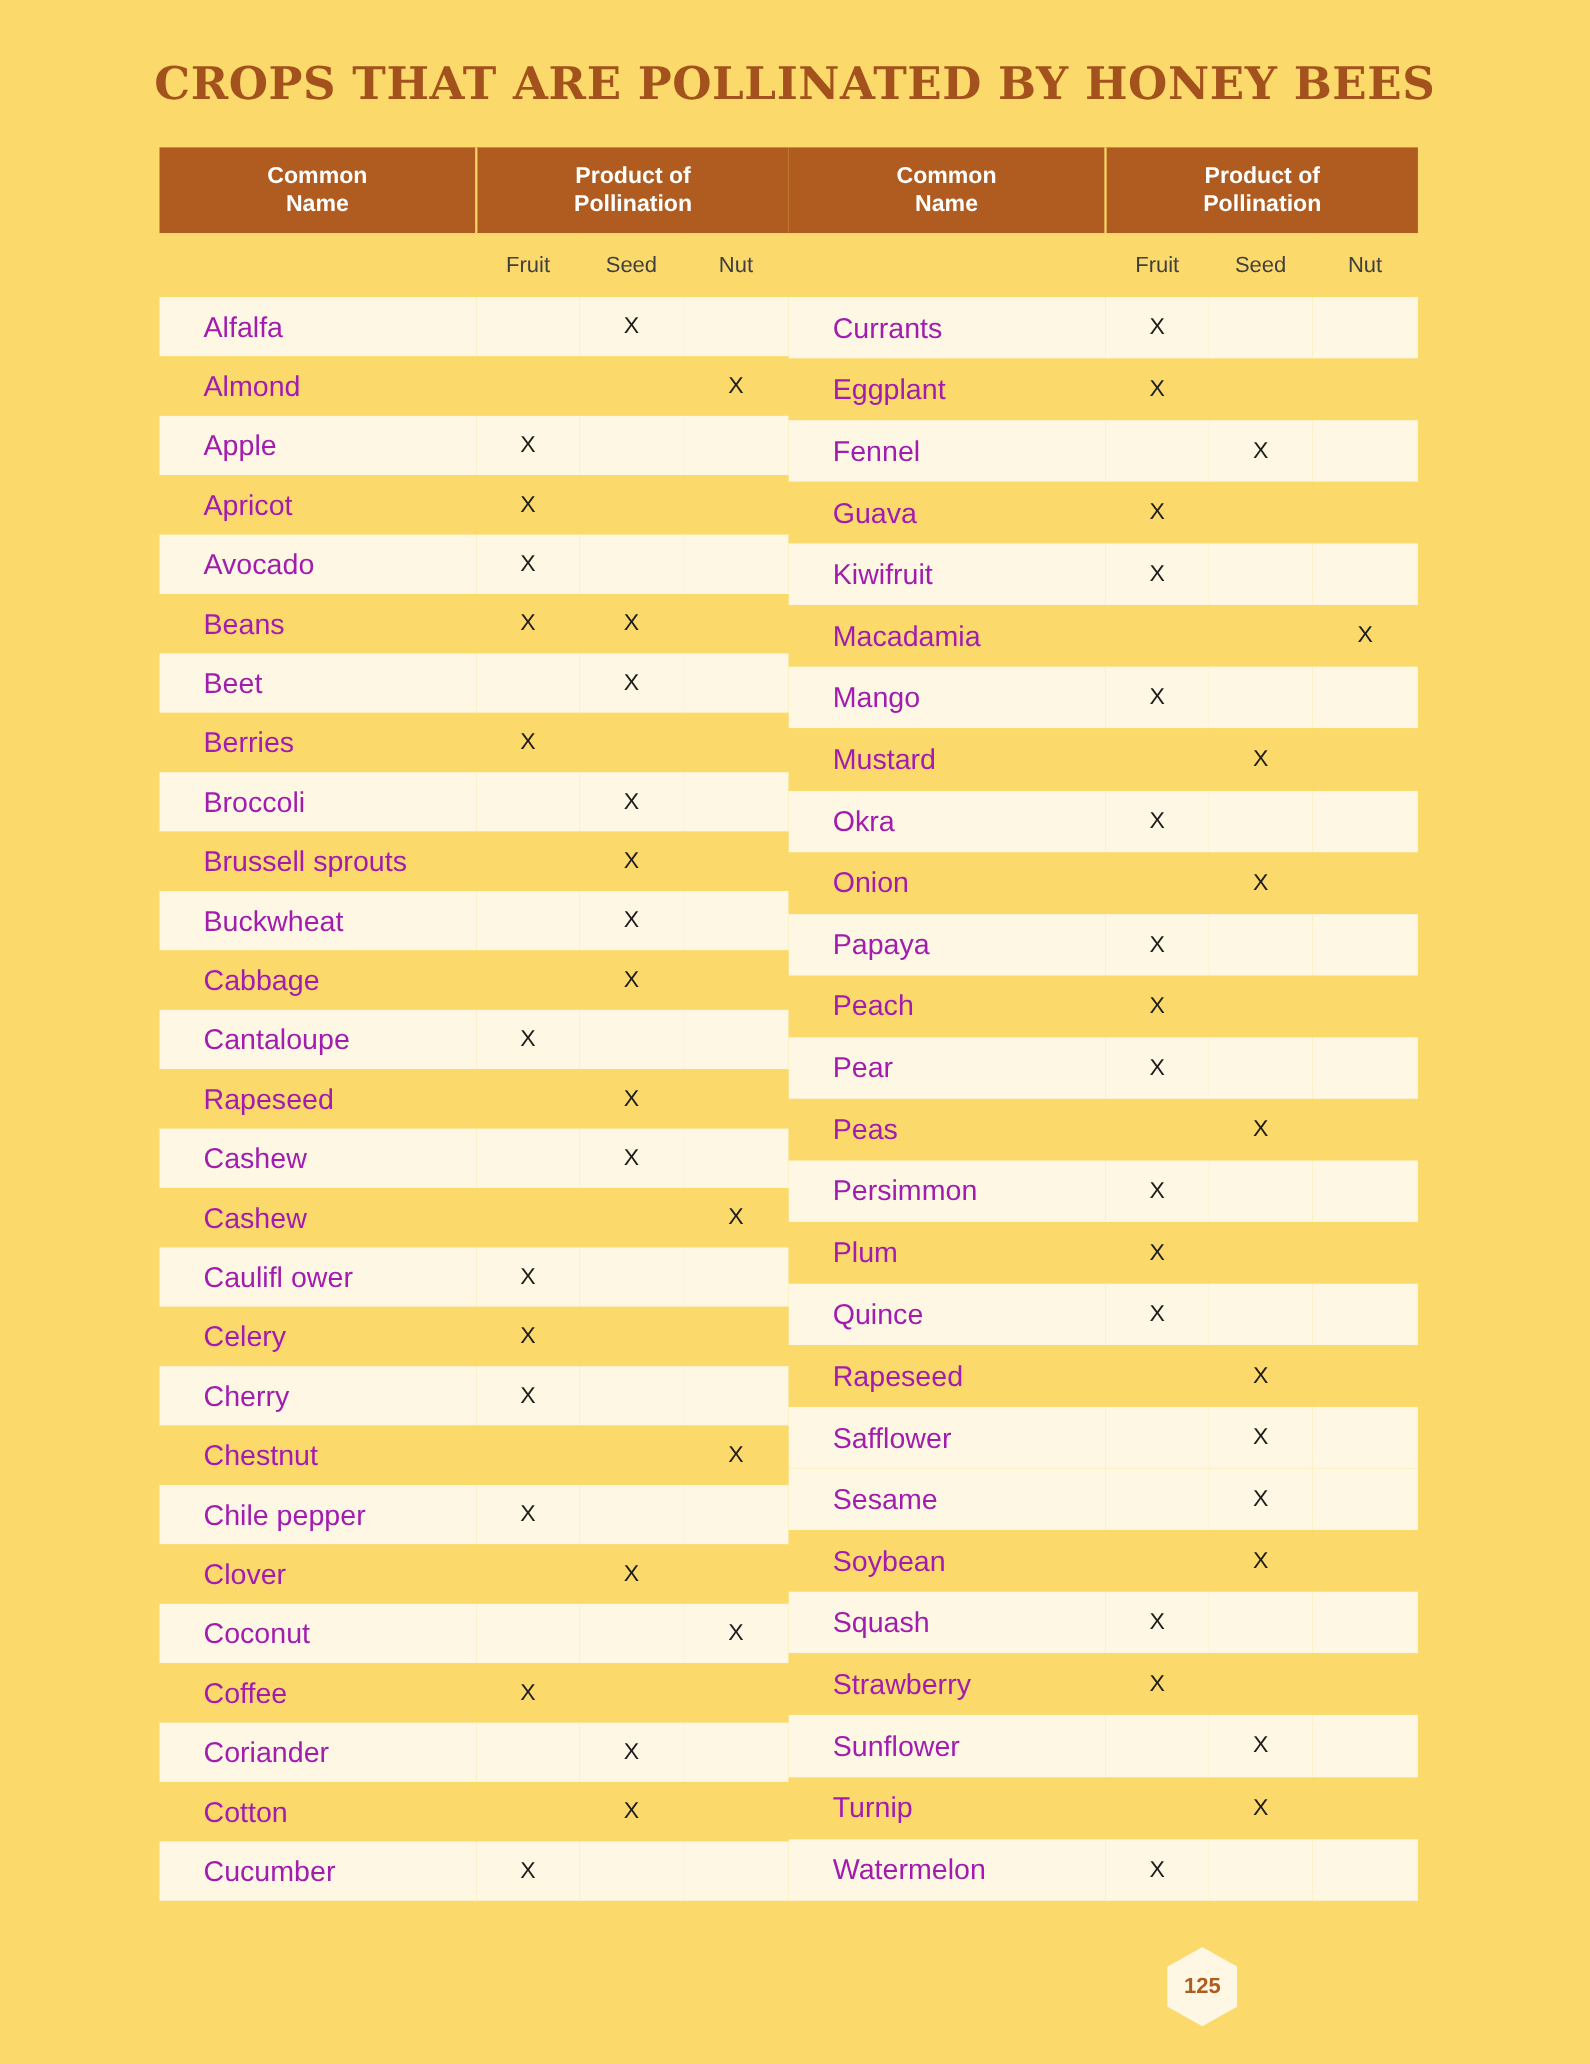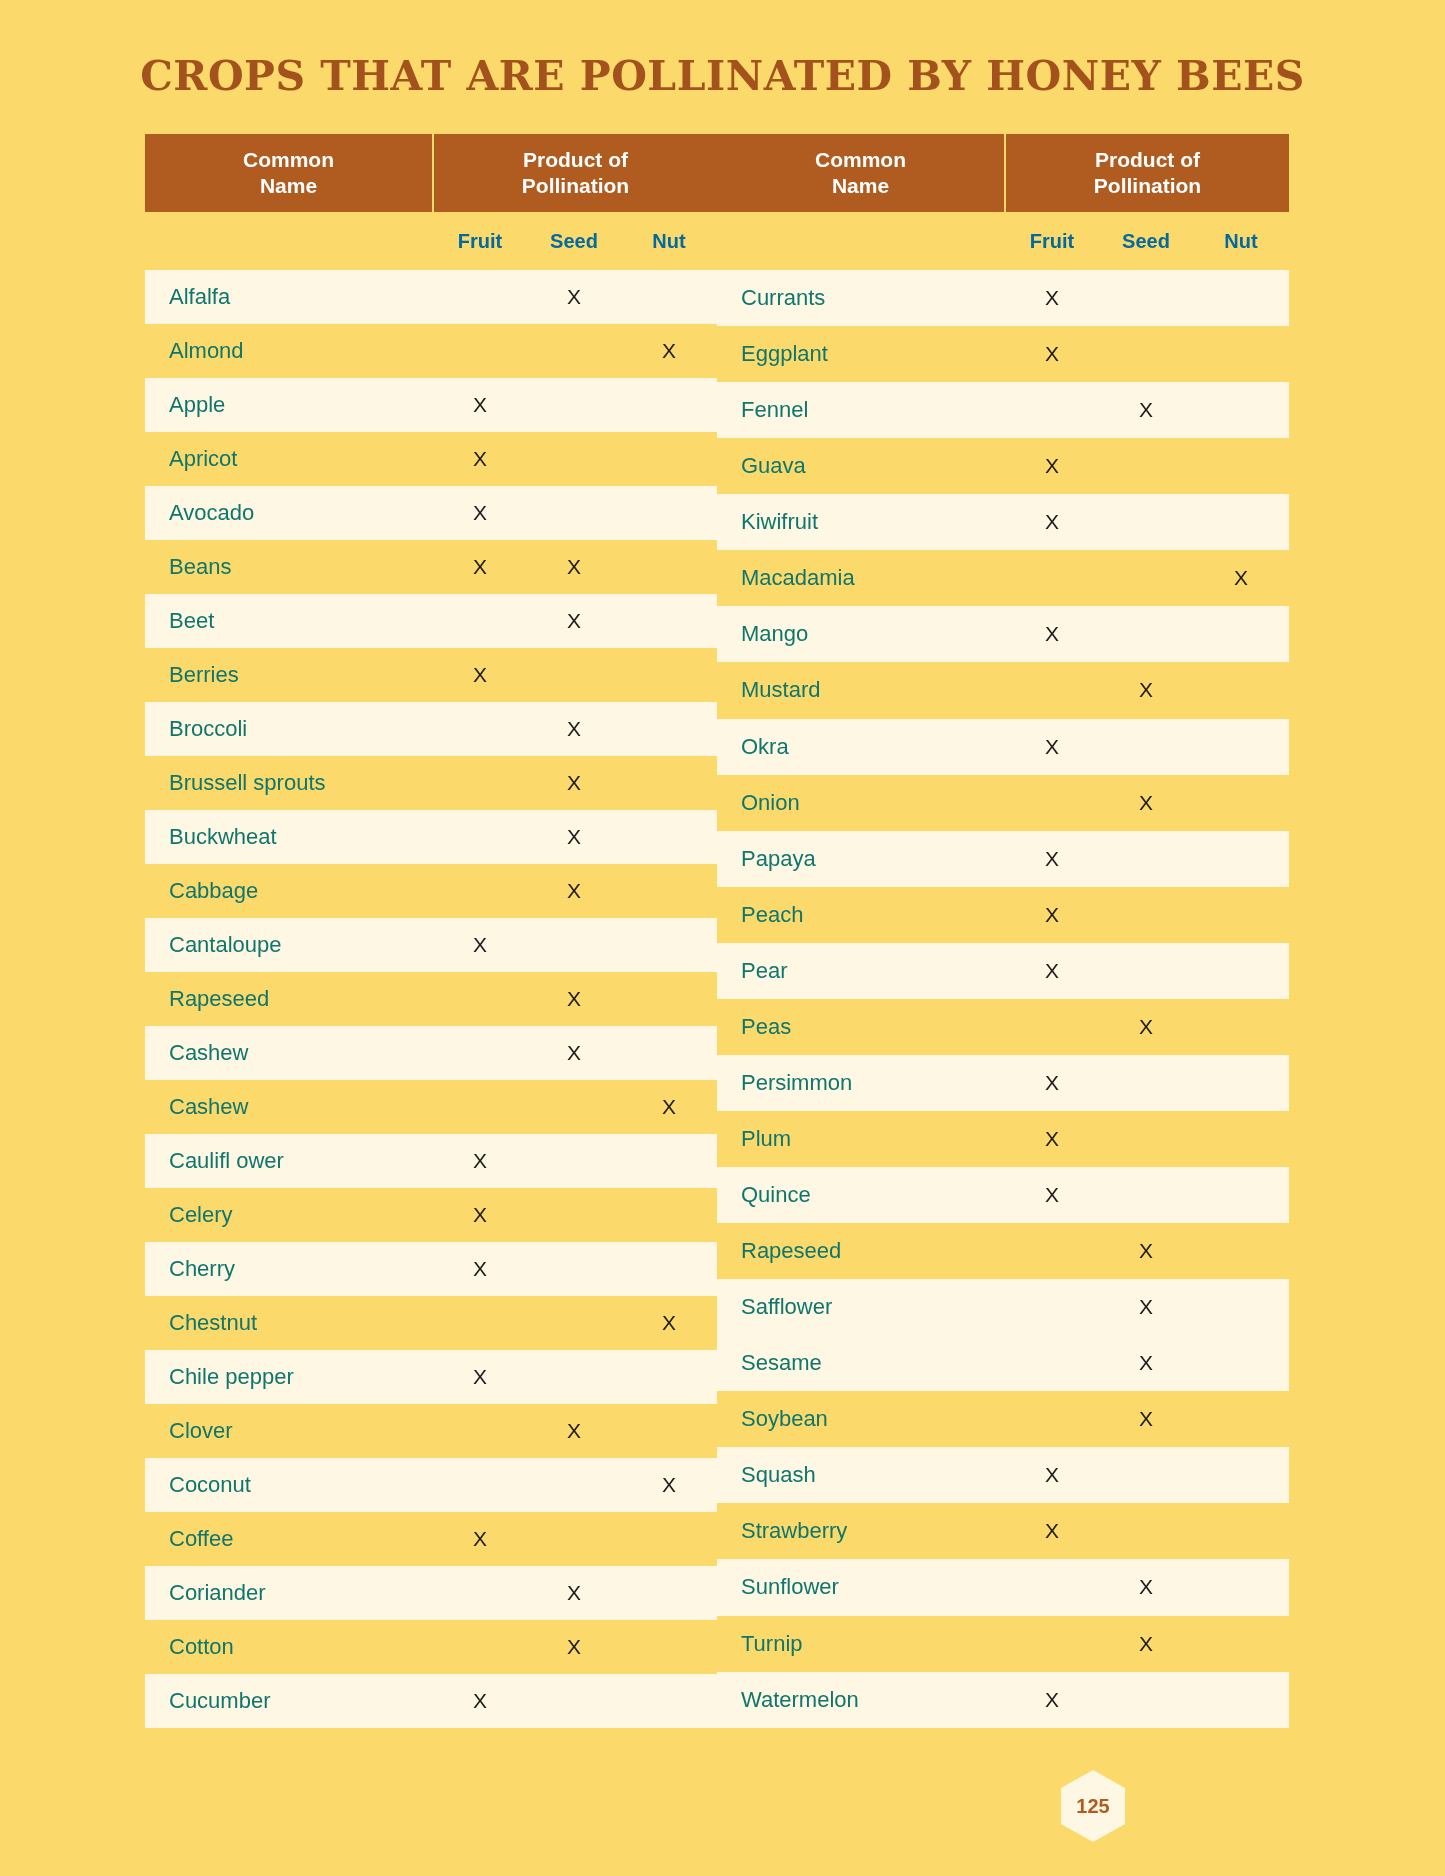--- a/index.html
+++ b/index.html
@@ -60,37 +60,37 @@
     height: 78px;
     vertical-align: middle;
     line-height: 1.25;
     border-right: 2px solid #fbd96a;
   }
   .hdr-cell:last-child { border-right: none; }
 
   
   .sub-cell {
     background: #fbd96a;
-    color: #0369a1;
+    color: #404040;
     font-size: 20px;
-    font-weight: 700;
+    font-weight: 400;
     text-align: center;
     height: 58px;
     vertical-align: middle;
   }
   .sub-blank { background: #fbd96a; }
 
   
   .r-odd td { background: #fdf7e3; }
   .r-even td { background: #fbd96a; }
 
   td.name {
-    font-size: 22px;
-    color: #0f766e;
-    padding-left: 24px;
+    font-size: 26px;
+    color: #a21caf;
+    padding-left: 40px;
     height: 54px;
     vertical-align: middle;
     text-align: left;
   }
   td.mark {
     font-size: 21px;
     color: #1d1d1b;
     text-align: center;
     height: 54px;
     vertical-align: middle;

